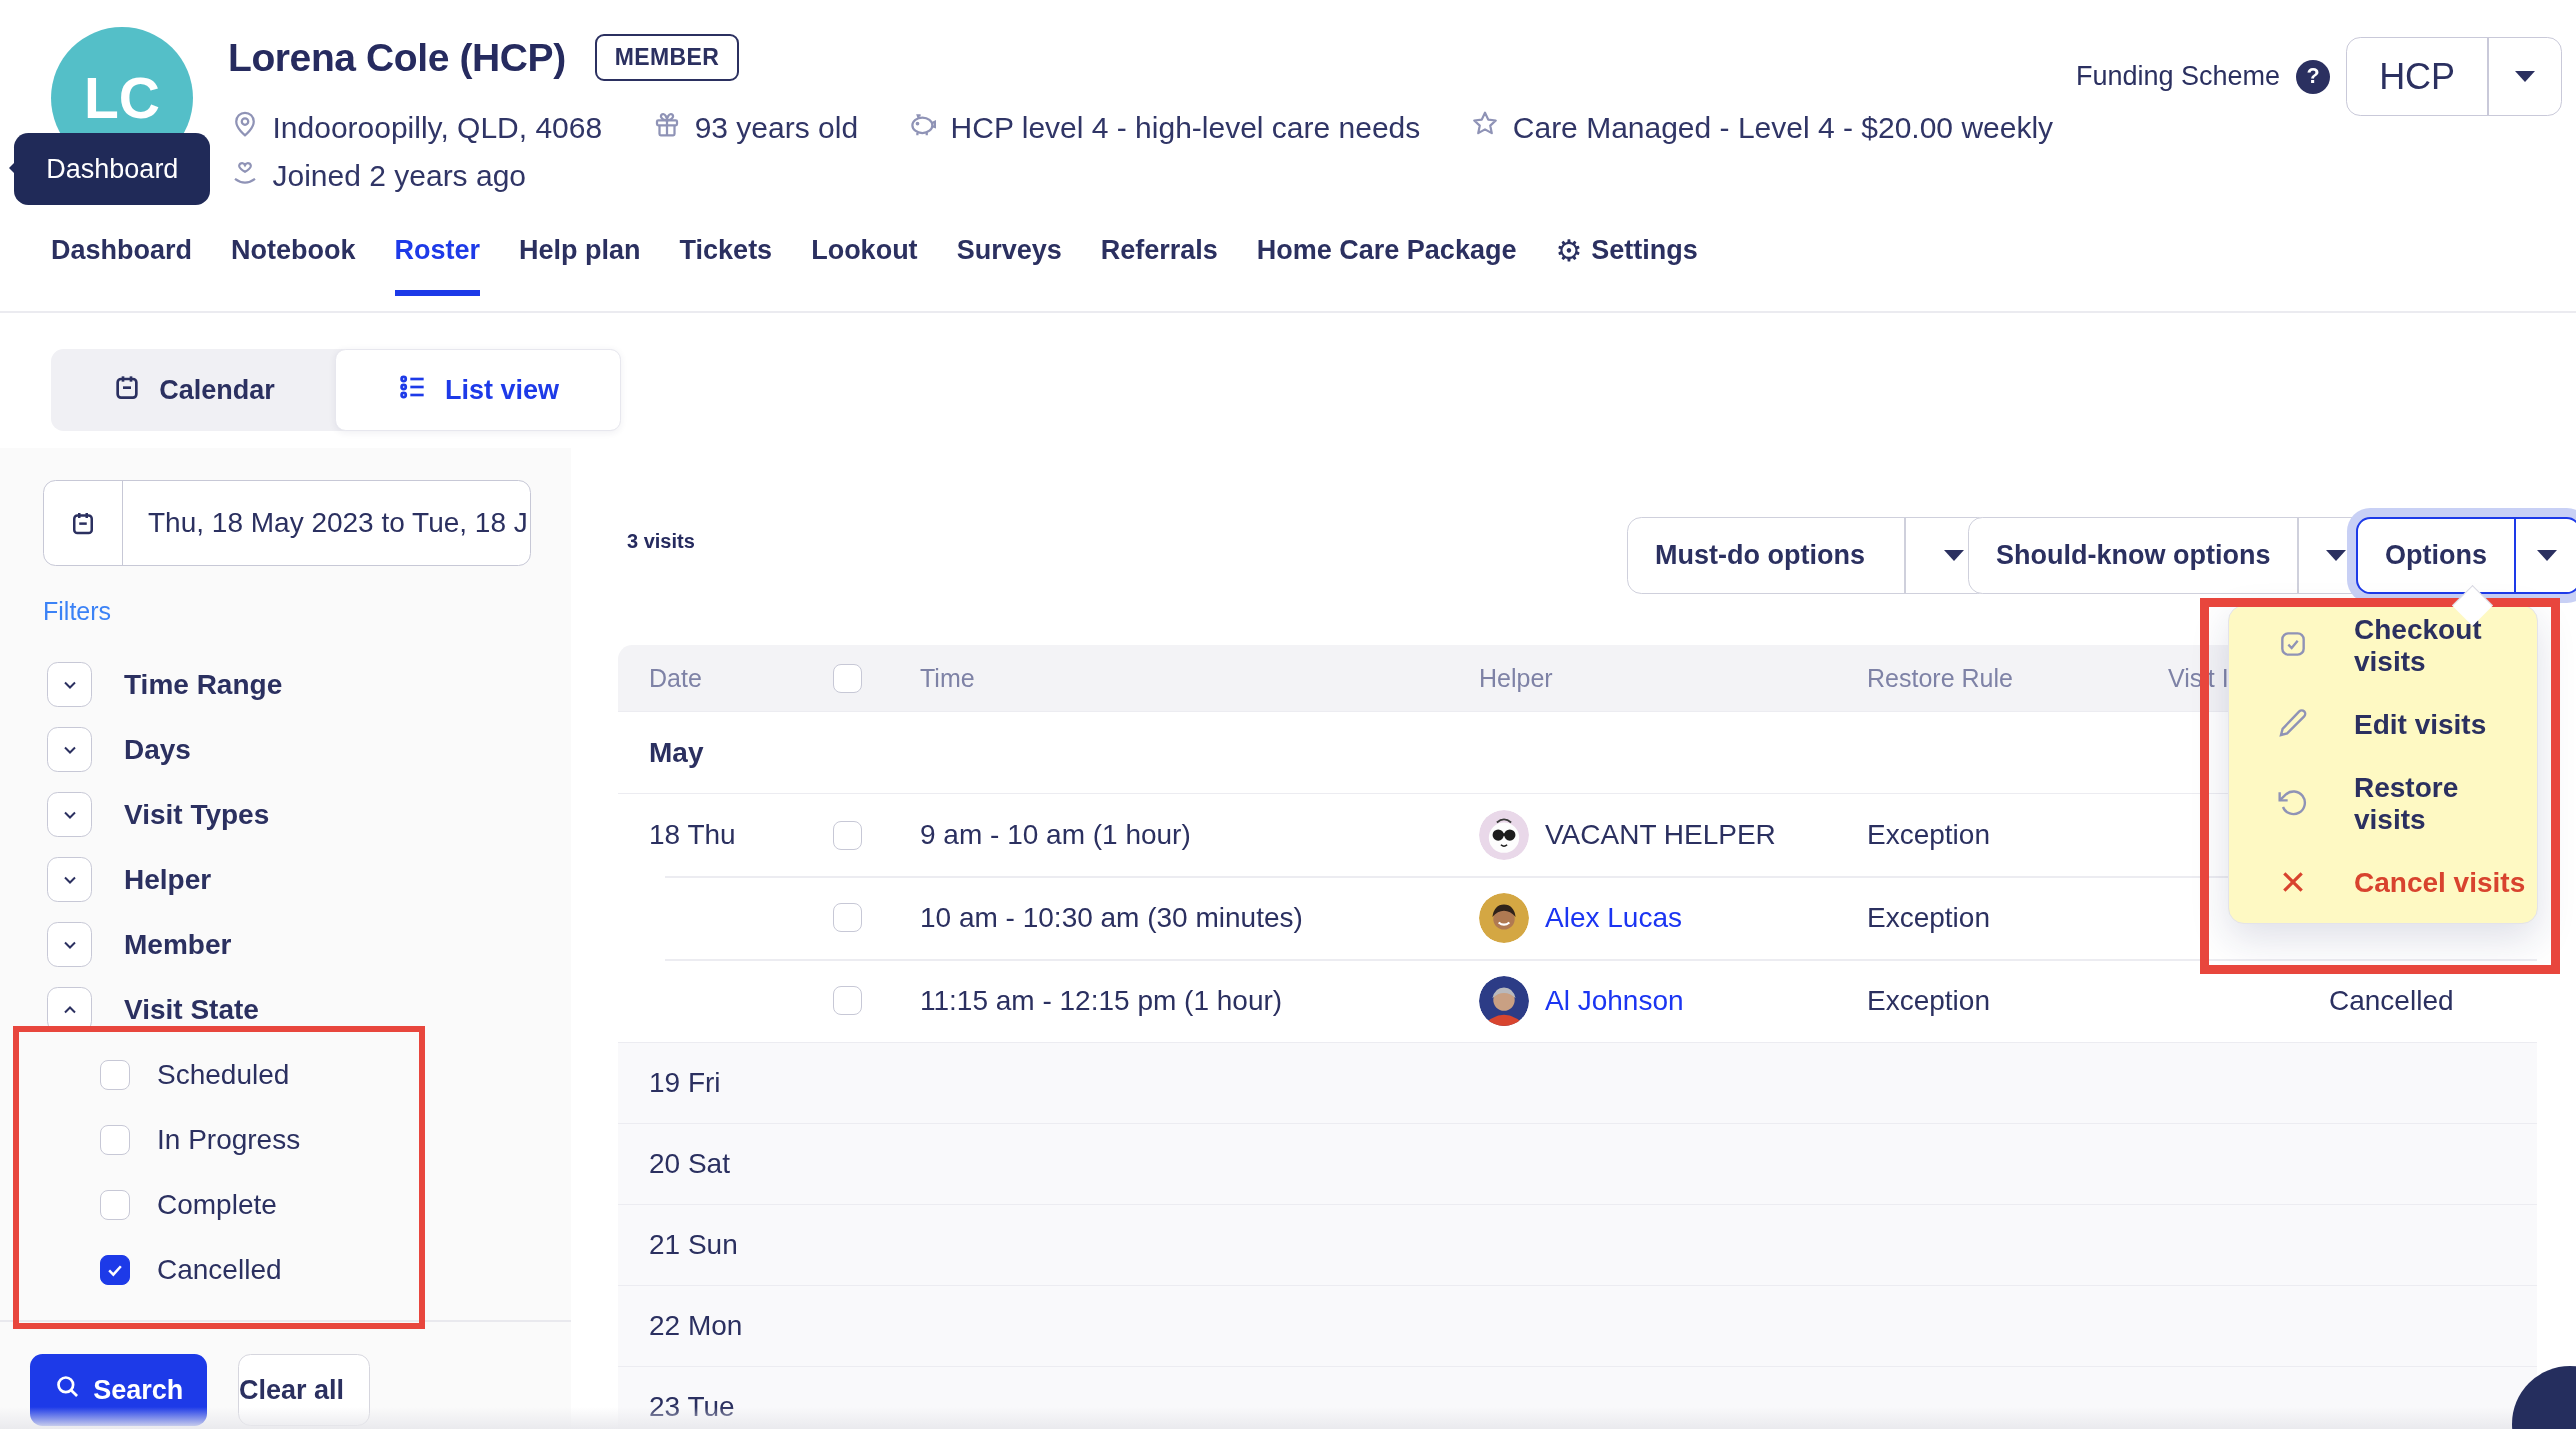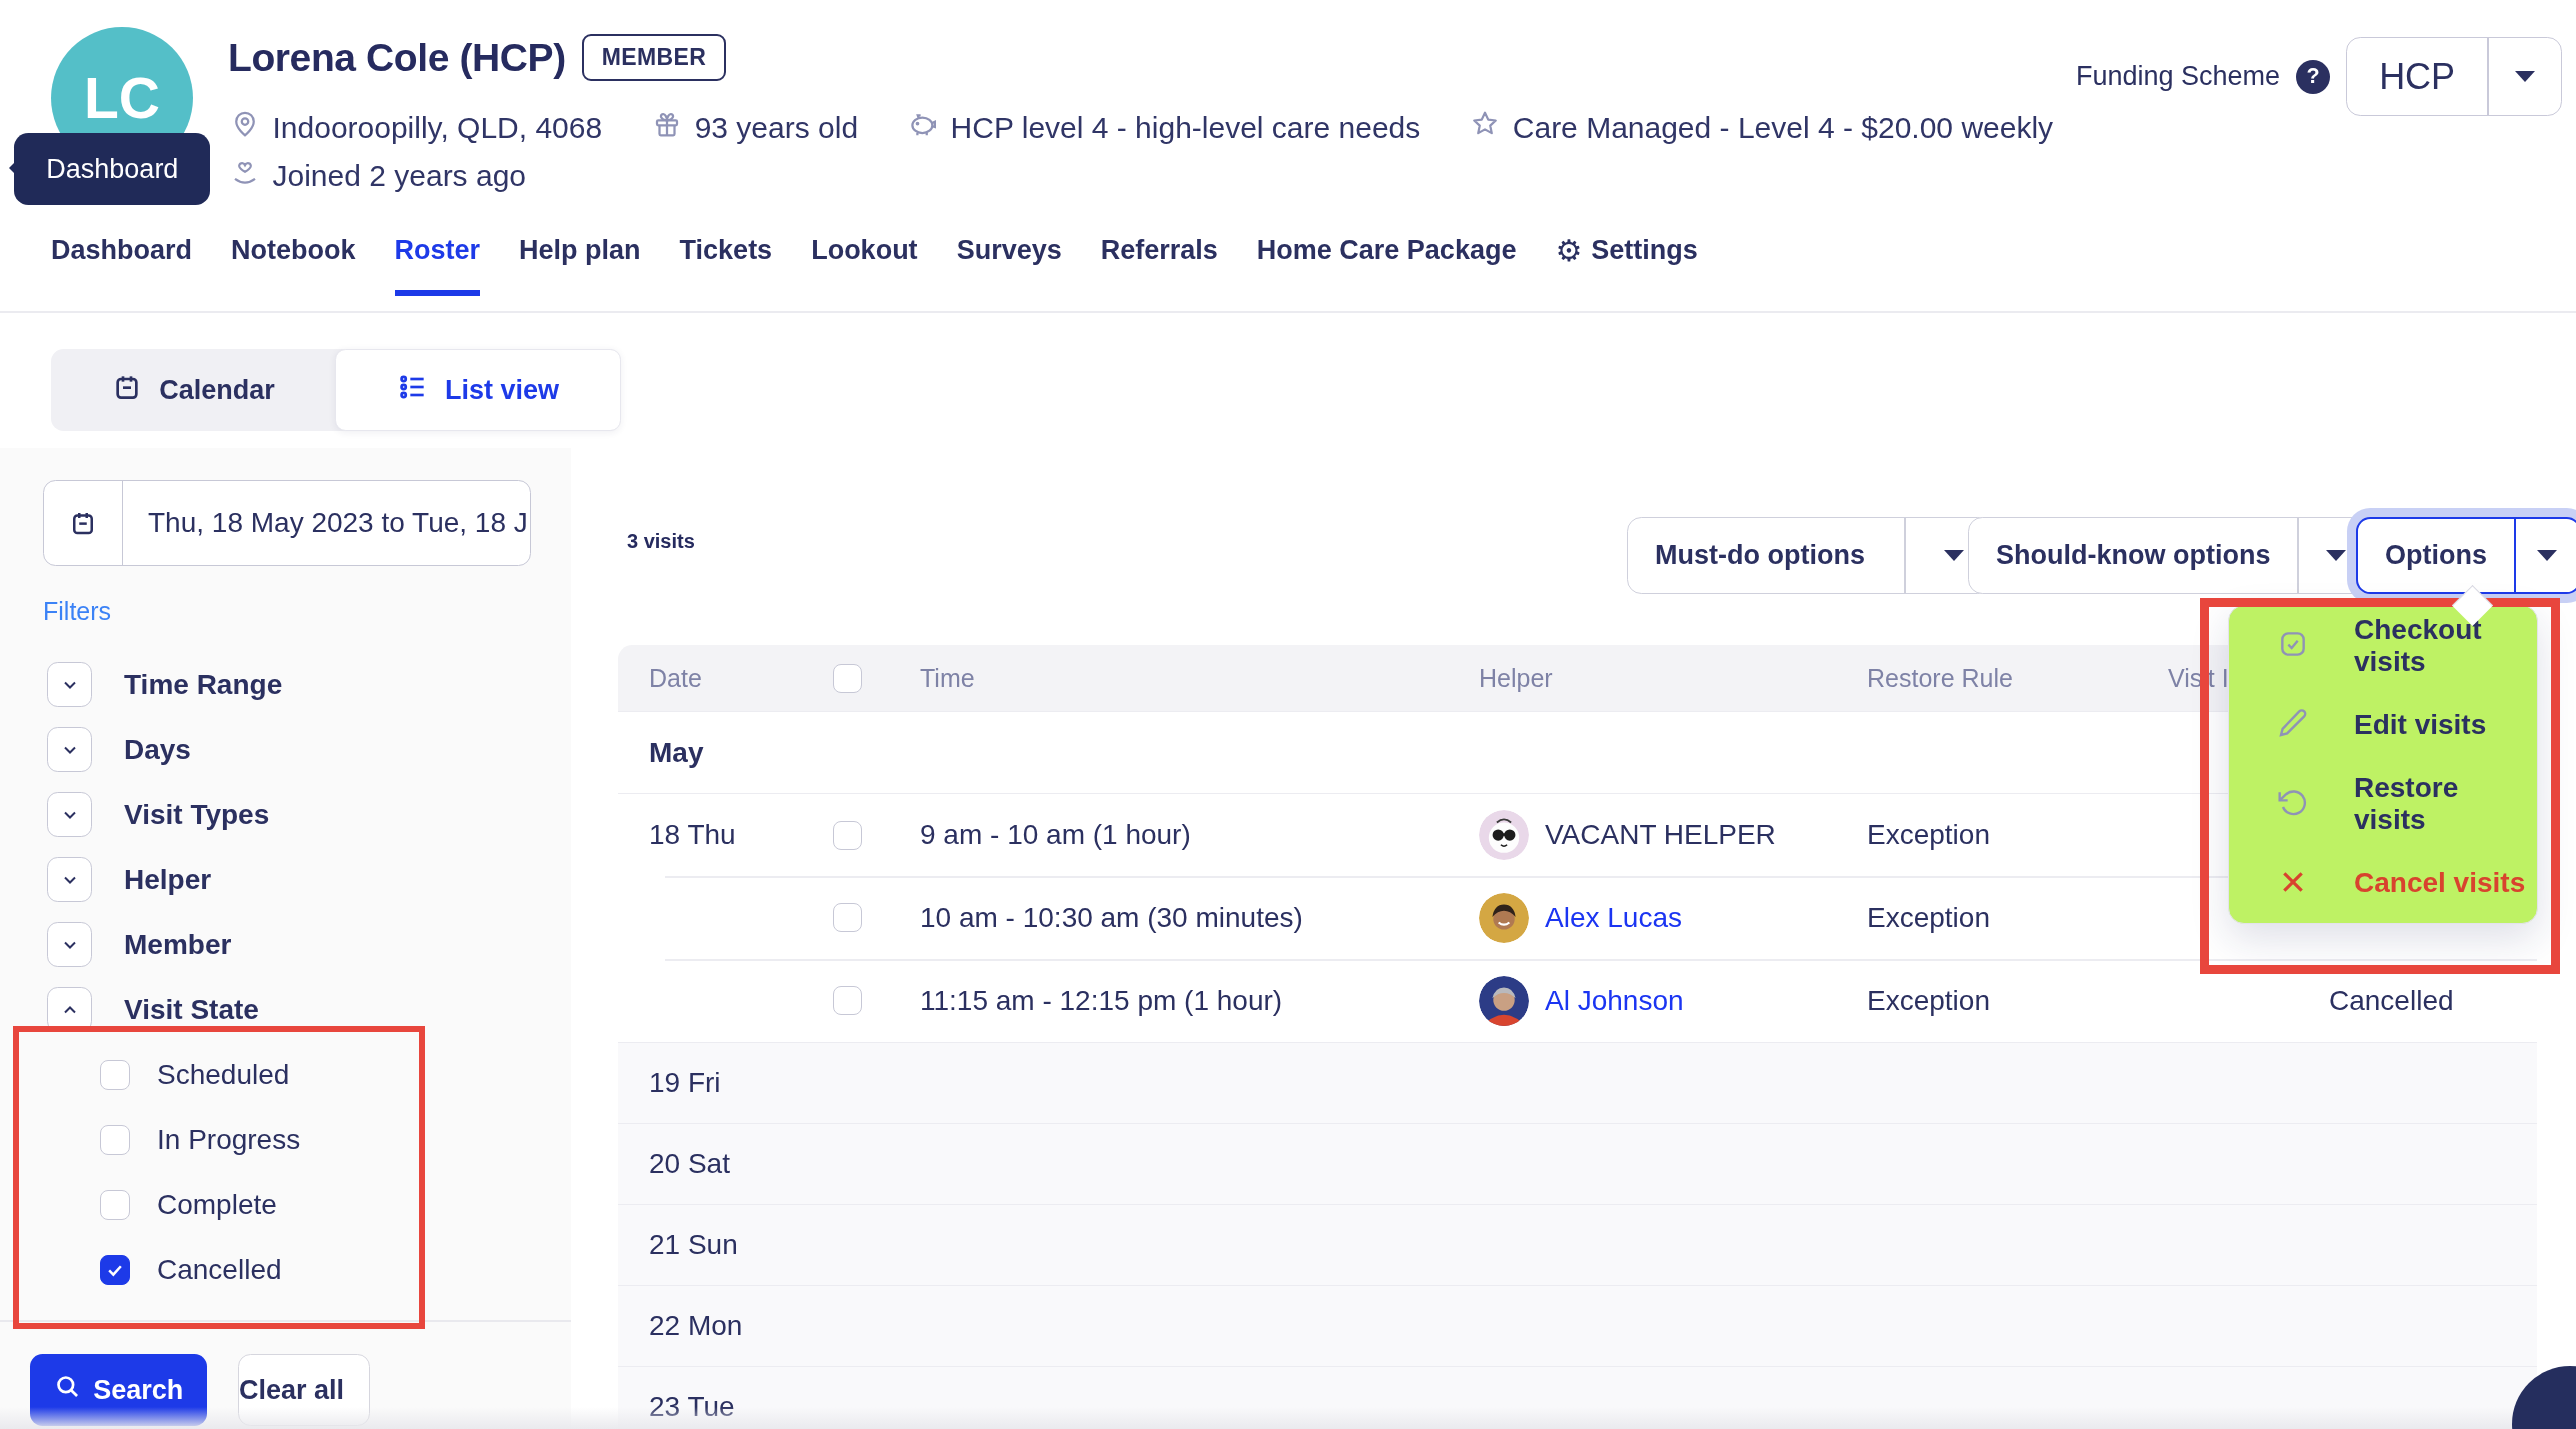--- a/index.html
+++ b/index.html
@@ -6,21 +6,21 @@
   html,body { width:2576px; height:1430px; }
   body { font-family:"Liberation Sans","DejaVu Sans",sans-serif; background:#fff; color:#2b3060; overflow:hidden; }
   .page { position:relative; width:2576px; height:1430px; background:#fff; overflow:hidden; }
 
   
   .avatar { position:absolute; left:51px; top:27px; width:142px; height:142px; border-radius:50%;
     background:#54bfc8; color:#fff; font-size:57px; font-weight:700; display:flex; align-items:center; justify-content:center; }
   .tooltip { position:absolute; left:14.3px; top:133px; height:72px; padding:0 32px; background:#202a58; color:#fff;
     font-size:27px; border-radius:14.3px; display:flex; align-items:center; z-index:5; }
   .tooltip::before { content:''; position:absolute; left:-16px; top:24px; border:11.6px solid transparent; border-right-color:#202a58; }
-  .name-row { position:absolute; left:228px; top:34px; display:flex; align-items:center; gap:16px; }
+  .name-row { position:absolute; left:228px; top:34px; display:flex; align-items:center; gap:29px; }
   .page-title { font-size:39px; font-weight:700; color:#262b5f; letter-spacing:-0.4px; }
   .member-badge { border:2.7px solid #2b3060; border-radius:9px; padding:8px 18px; font-size:23px; font-weight:700; letter-spacing:0.4px; }
   .meta-row { position:absolute; left:230px; display:flex; align-items:center; gap:50px; height:43px; }
   .meta-row.r1 { top:106px; } .meta-row.r2 { top:154px; }
   .meta-item { display:flex; align-items:center; gap:12.5px; font-size:30px; color:#303566; }
   .meta-item svg { stroke:#8f93b6; fill:none; stroke-width:1.8; }
   .funding { position:absolute; left:2076px; top:36px; height:81px; display:flex; align-items:center; gap:16px; }
   .funding-label { font-size:27px; color:#2b3060; }
   .help-bubble { width:34px; height:34px; border-radius:50%; background:#2b3060; color:#fff; font-size:21.5px; font-weight:700;
     display:flex; align-items:center; justify-content:center; }
@@ -101,21 +101,21 @@
   .vr-time, .vr-rule { font-size:28px; color:#2b3060; }
   .helper-cell { display:flex; align-items:center; gap:16px; }
   .helper-avatar { width:50px; height:50px; border-radius:50%; flex:0 0 auto; overflow:hidden; }
   .helper-name { font-size:28px; color:#2b3060; }
   .helper-name.link { color:#1b35f2; }
   .vr-info { padding-left:161px; font-size:28px; color:#2b3060; }
   .day-row { height:81px; background:#f9f9fb; border-top:1.8px solid #ececf1; display:flex; align-items:center; padding-left:31px;
     font-size:28px; font-weight:500; color:#2b3060; }
 
   
-  .dropdown { position:absolute; left:2228px; top:605px; width:310px; height:319px; background:#bef264; border:1.8px solid #e3e3eb;
+  .dropdown { position:absolute; left:2228px; top:605px; width:310px; height:319px; background:#fef9c3; border:1.8px solid #e3e3eb;
     border-radius:16px; box-shadow:0 14.3px 39px rgba(30,35,90,0.14); z-index:30; display:flex; flex-direction:column; justify-content:space-evenly; }
   .dd-item { height:80px; display:flex; align-items:center; padding-left:48px; gap:45px; }
   .dd-item svg { stroke:#8f93b6; fill:none; stroke-width:1.8; flex:0 0 auto; }
   .dd-label { font-size:28px; font-weight:600; color:#2b3060; }
   .dd-item.danger svg { stroke:#d8432e; stroke-width:2.4; }
   .dd-item.danger .dd-label { color:#d8432e; }
   .dd-caret { position:absolute; left:2458px; top:591px; width:29px; height:29px; background:#fff;
     border-left:1.8px solid #d9d9e2; border-top:1.8px solid #d9d9e2; transform:rotate(45deg); z-index:41; }
 
   

